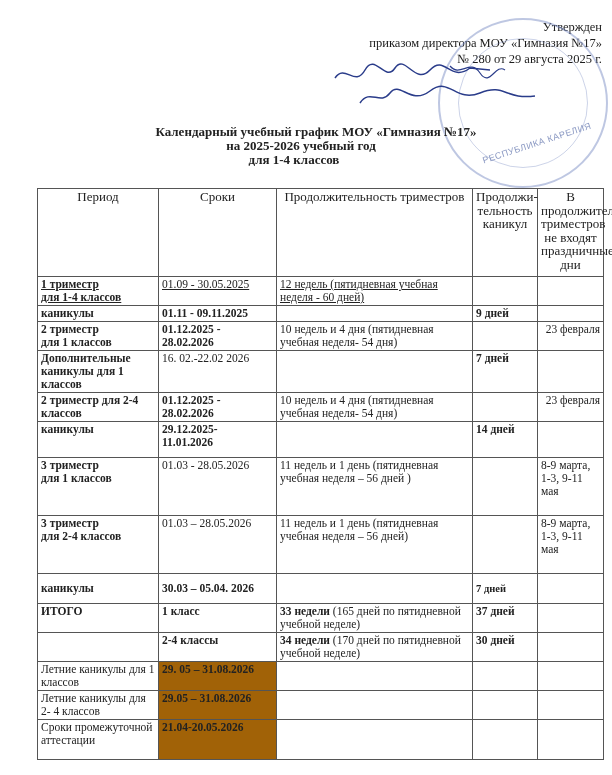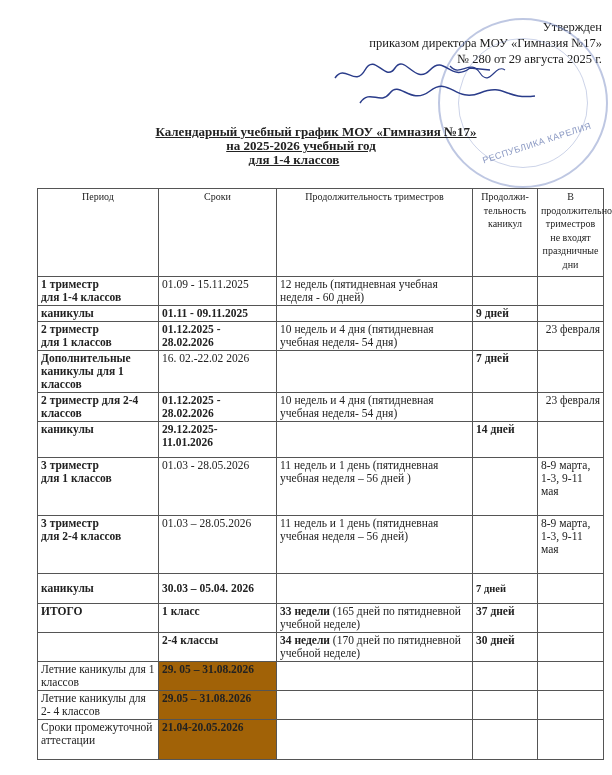--- a/index.html
+++ b/index.html
@@ -8,29 +8,29 @@
   .approval { position:absolute; right:10px; top:19px; text-align:right;
               font-size:12.5px; line-height:16px; color:#1c1c1c; }
   .stamp { position:absolute; left:438px; top:18px; width:170px; height:170px;
            border-radius:50%; border:2px solid rgba(110,130,190,0.45); box-sizing:border-box; }
   .stamp::before { content:""; position:absolute; left:18px; top:18px; right:18px; bottom:18px;
            border-radius:50%; border:1.5px solid rgba(110,130,190,0.35); }
   .stamp-text { position:absolute; left:40px; top:118px; font-size:9px; color:rgba(90,110,170,0.7);
            transform:rotate(-18deg); font-family:"Liberation Sans", sans-serif; letter-spacing:0.5px; }
   .signature { position:absolute; left:330px; top:58px; width:210px; height:50px; }
   .title { position:absolute; left:0; width:612px; top:125px; text-align:center;
-           font-weight:bold; font-size:13px; line-height:14px;text-decoration:underline; }
+           font-weight:bold; font-size:13px; line-height:14px; }
   .title div { position:relative; }
   .title .l1 { left:10px; } .title .l2 { left:-5px; } .title .l3 { left:-12px; }
   table { position:absolute; left:37px; top:188px; border-collapse:collapse; width:566px;
           table-layout:fixed; font-size:11.5px; line-height:13px; }
   col.c1 { width:121px; } col.c2 { width:118px; } col.c3 { width:196px; }
   col.c4 { width:65px; } col.c5 { width:66px; }
   td, th { border:1px solid #555; vertical-align:top; padding:1px 3px; font-weight:normal; }
-  th { text-align:center; font-size:10px; line-height:13.5px; }
+  th { text-align:center; font-size:13px; line-height:13.5px; }
   .b { font-weight:bold; }
   .center { text-align:left; }
   .shade { background:#a16207; }
 </style>
 </head>
 <body>
 
 <div class="approval">
   <div>Утвержден</div>
   <div>приказом директора МОУ «Гимназия №17»</div>
@@ -64,24 +64,24 @@
   <thead>
     <tr style="height:88px;">
       <th>Период</th>
       <th>Сроки</th>
       <th>Продолжительность триместров</th>
       <th>Продолжи-тельность каникул</th>
       <th>В продолжительность триместров не входят праздничные дни</th>
     </tr>
   </thead>
   <tbody>
-    <tr style="height:28px;">
+    <tr style="height:28px;text-decoration:underline;">
       <td class="b" style="white-space:pre-line">1 триместр
 для 1-4 классов</td>
-      <td>01.09 - 15.11.2025</td>
+      <td>01.09 - 30.05.2025</td>
       <td>12 недель  (пятидневная учебная неделя - 60 дней)</td>
       <td class="b center"></td>
       <td class="center"></td>
     </tr>
     <tr style="height:15px;">
       <td class="b">каникулы</td>
       <td class="b">01.11 - 09.11.2025</td>
       <td></td>
       <td class="b center">9 дней</td>
       <td class="center"></td>

